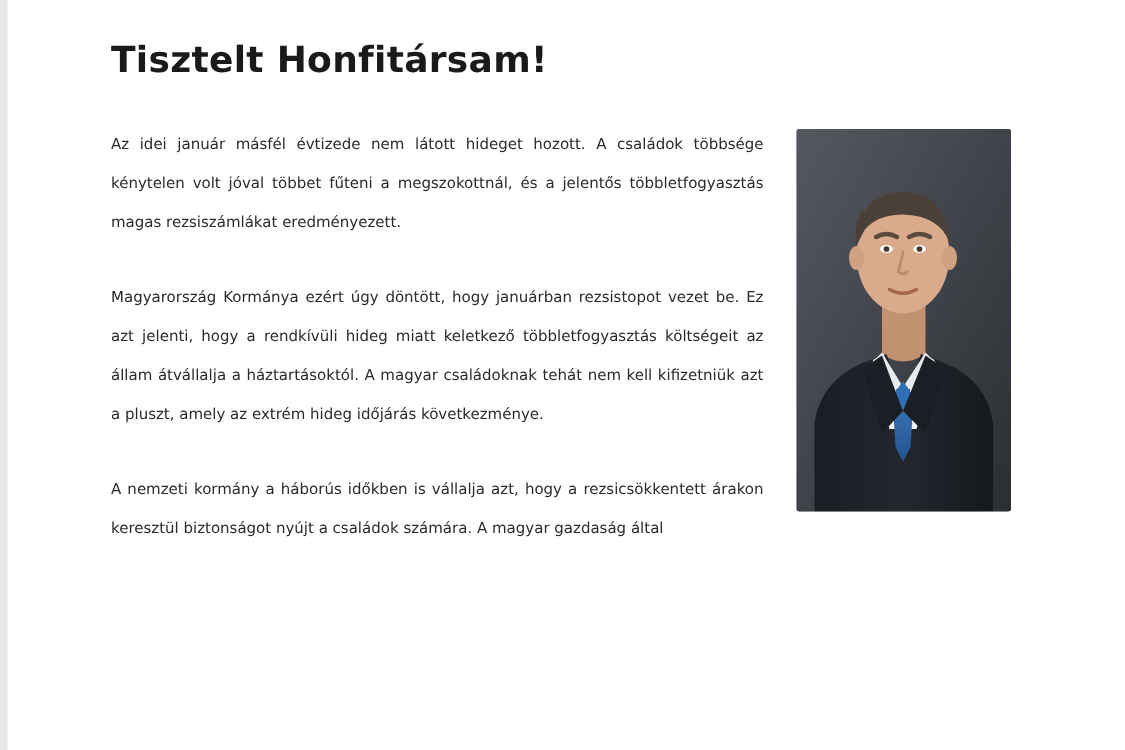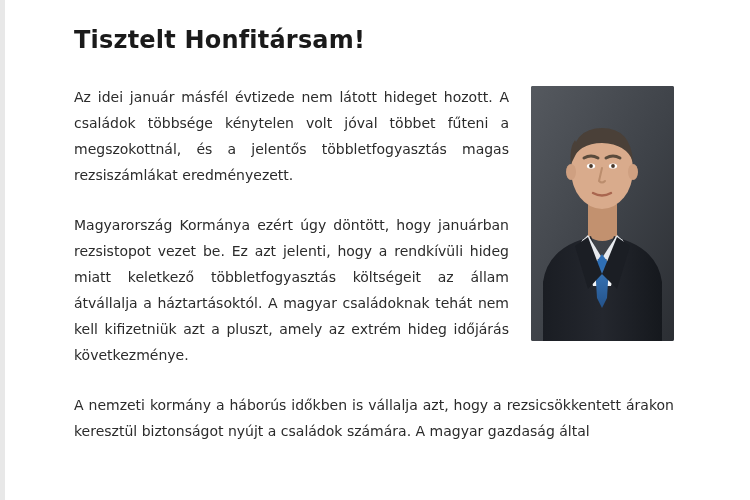--- a/index.html
+++ b/index.html
@@ -60,21 +60,21 @@
     background: #3b3f45;
     position: relative;
   }
   .portrait svg {
     display: block;
     width: 143px;
     height: 255px;
   }
   p.para {
     margin: 0 0 24px 0;
-    font-size: 14px;
+    font-size: 10px;
     line-height: 26px;
     color: #2b2b2b;
     text-align: justify;
     text-justify: inter-word;
     font-family: "DejaVu Sans", sans-serif;
   }
   p.para.last {
     margin-bottom: 0;
   }
   .clearfix::after {

